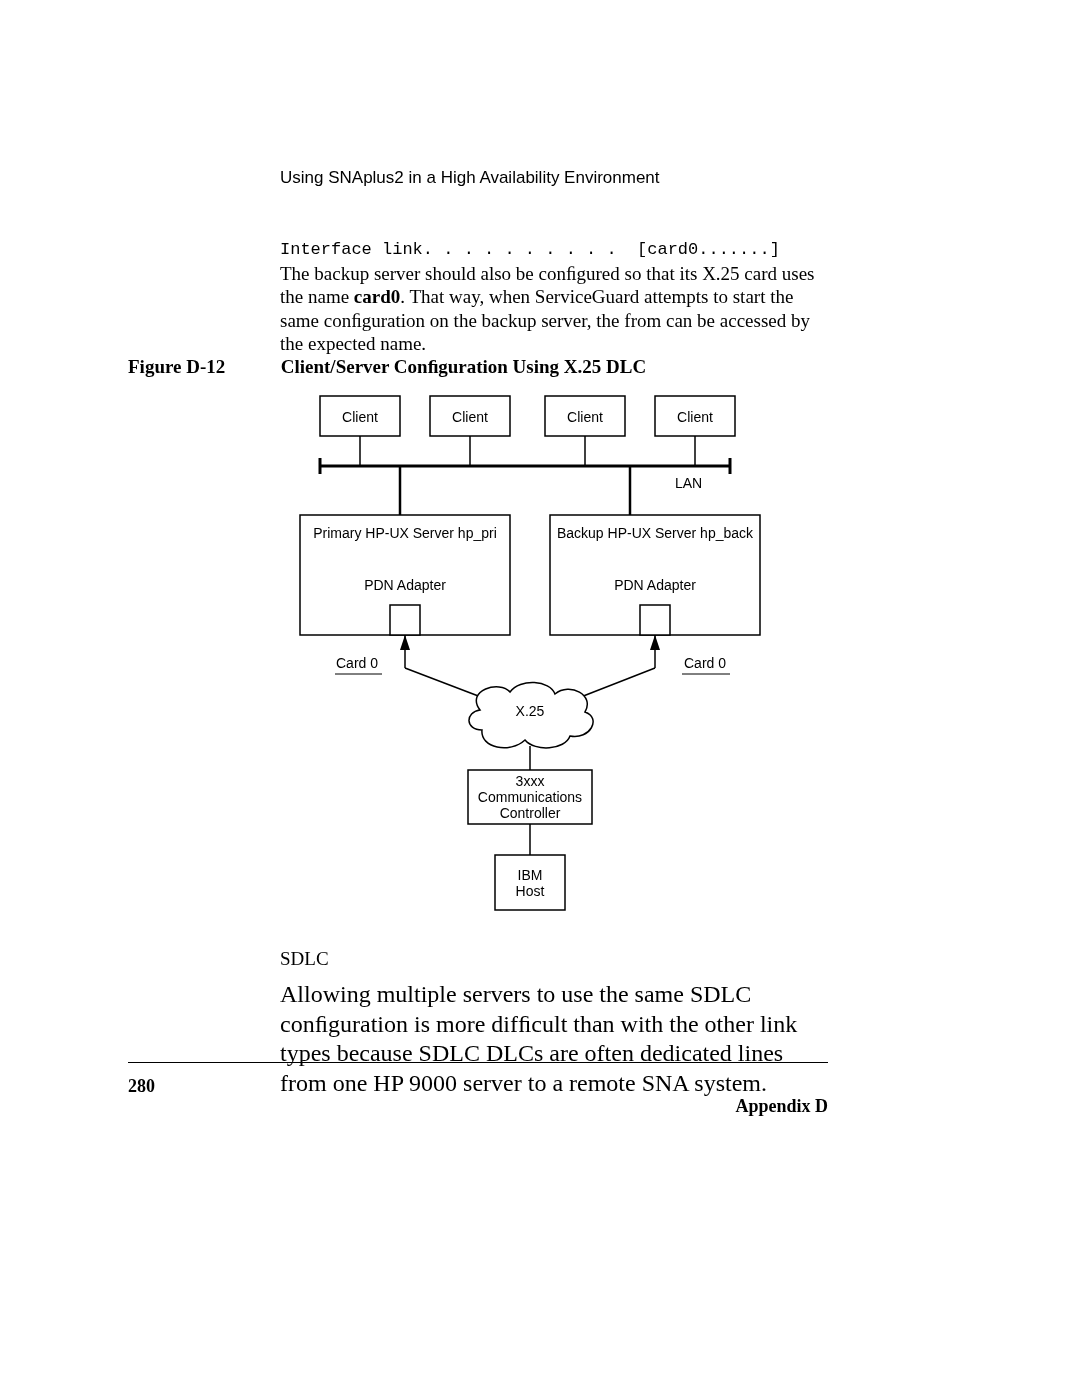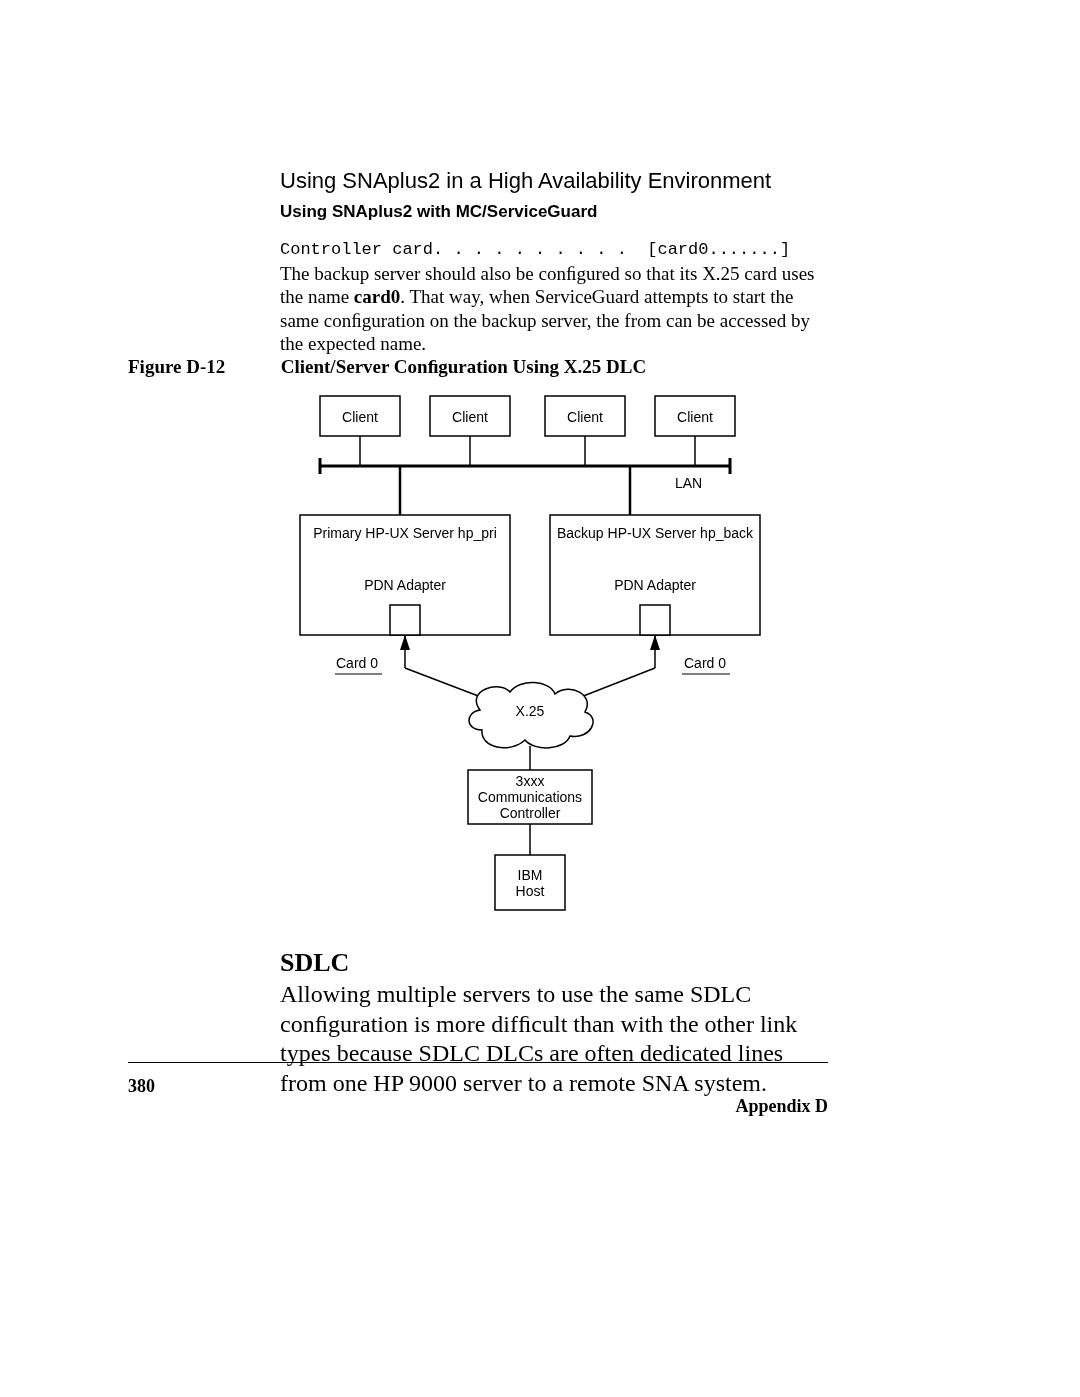--- a/index.html
+++ b/index.html
@@ -20,22 +20,22 @@
     height: 1397px;
   }
   .header-block {
     position: absolute;
     left: 280px;
     top: 168px;
     width: 560px;
     font-family: Arial, Helvetica, sans-serif;
   }
   .header-line1 {
-    font-size: 22px;
-    margin-bottom: 8px;
+    font-size: 17px;
+    margin-bottom: 16px;
   }
   .header-line2 {
     font-size: 17px;
     font-weight: bold;
   }
   .code-line {
     position: absolute;
     left: 280px;
     top: 240px;
     font-family: "Courier New", Courier, monospace;
@@ -69,22 +69,22 @@
     height: 540px;
   }
   .diagram svg {
     width: 540px;
     height: 540px;
   }
   .sdlc-heading {
     position: absolute;
     left: 280px;
     top: 948px;
-    font-size: 26px;
-    font-weight: bold;
+    font-size: 19px;
+    font-weight: normal;
   }
   .para2 {
     position: absolute;
     left: 280px;
     top: 980px;
     width: 550px;
     font-size: 24px;
     line-height: 1.23;
   }
   .footer-rule {
@@ -111,24 +111,23 @@
     fill: #000;
   }
 </style>
 </head>
 <body>
 
 <div class="page">
 
   <div class="header-block">
     <div class="header-line1">Using SNAplus2 in a High Availability Environment</div>
-    <div class="header-line2">Using SNAplus2 with MC/ServiceGuard</div>
-  </div>
-
-  <div class="code-line">Controller card. . . . . . . . . .  [card0.......]</div>
+  </div>
+
+  <div class="code-line">Interface link. . . . . . . . . .  [card0.......]</div>
 
   <div class="para1">
     <span>The backup server should also be conﬁgured so that its X.25 card uses the name </span><b>card0</b><span>. That way, when ServiceGuard attempts to start the same conﬁguration on the backup server, the from can be accessed by the expected name.</span>
   </div>
 
   <div class="figure-row">
     <span class="figure-label">Figure D-12</span>
     <span class="figure-title">Client/Server Conﬁguration Using X.25 DLC</span>
   </div>
 
@@ -227,17 +226,17 @@
         <text x="240" y="506" text-anchor="middle" class="svg-text">Host</text>
       </g>
     </svg>
   </div>
 
   <div class="sdlc-heading">SDLC</div>
   <div class="para2">Allowing multiple servers to use the same SDLC conﬁguration is more difﬁcult than with the other link types because SDLC DLCs are often dedicated lines from one HP 9000 server to a remote SNA system.</div>
 
   <div class="footer-rule"></div>
   <div class="footer">
-    <span class="page-num">380</span>
+    <span class="page-num">280</span>
     <span class="appendix">Appendix D</span>
   </div>
 
 </div>
 
 </body></html>

